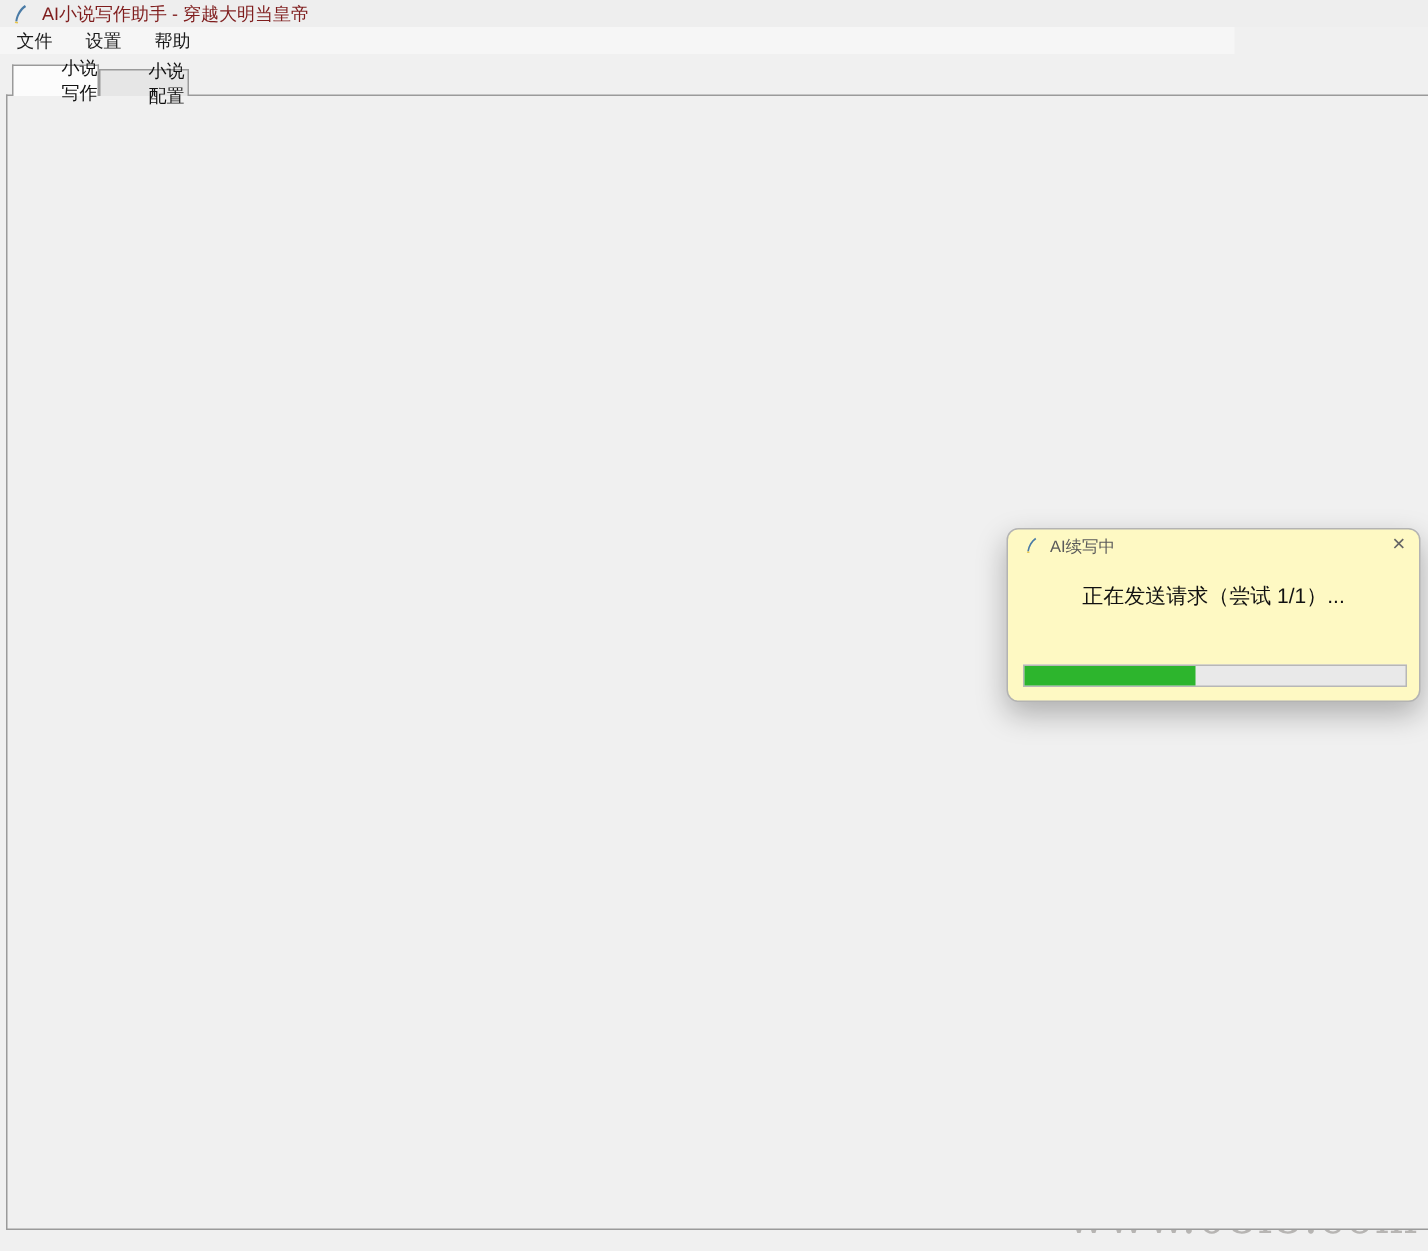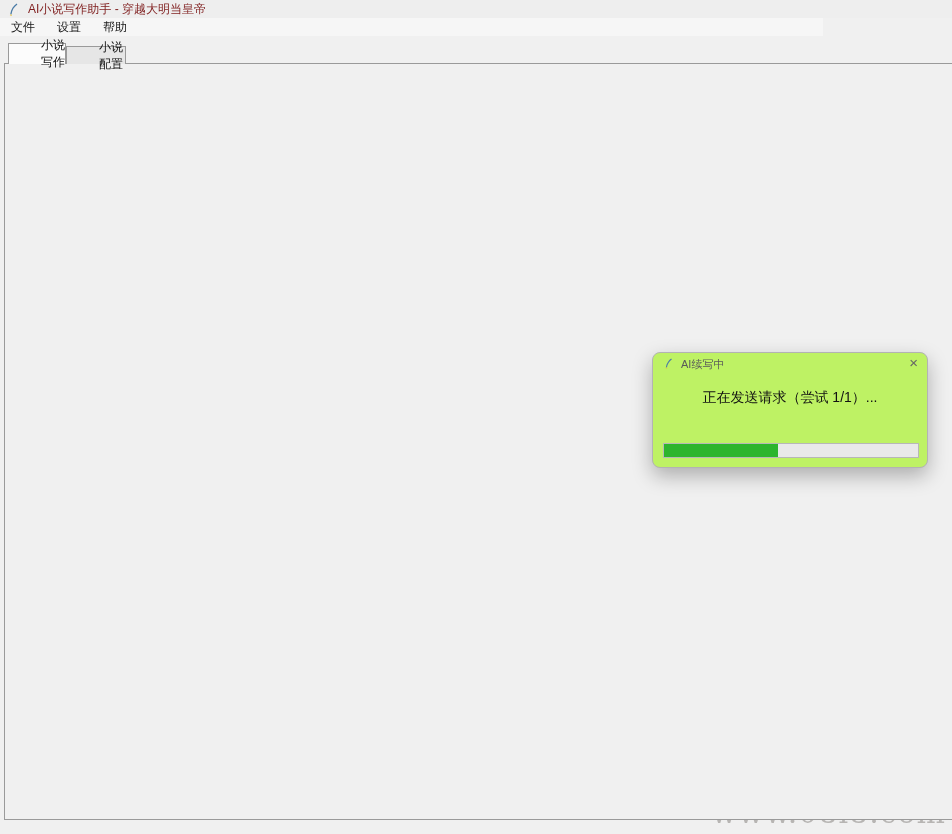--- a/index.html
+++ b/index.html
@@ -53,21 +53,21 @@
 
   
   .btn-edit{left:12px;top:783px;height:26px;padding:0 9px;}
   .btn-ai{left:98px;top:783px;height:26px;padding:0 9px;}
   .btn-del{left:194px;top:783px;height:26px;padding:0 10px;}
   .btn-del .lbl{margin-left:10px;}
   .scr-up{left:277px;top:781px;font-size:9px;color:#8f8f8f;}
   .scr-dn{left:277px;top:805px;font-size:9px;color:#8f8f8f;}
 
   
-  .dialog{left:652px;top:352px;width:274px;height:114px;background:#bef264;border:1px solid #b3b3b3;border-radius:8px;
+  .dialog{left:671px;top:352px;width:274px;height:114px;background:#fef9c3;border:1px solid #b3b3b3;border-radius:8px;
           box-shadow:0 8px 20px rgba(0,0,0,0.28);z-index:10;}
   .dlg-title{position:absolute;left:11px;top:4px;display:flex;align-items:center;gap:7px;}
   .dlg-title span{font-size:11px;color:#5a5a5a;}
   .dlg-close{position:absolute;right:9px;top:1px;font-size:15px;color:#666;cursor:default;}
   .dlg-msg{position:absolute;left:0;top:36px;width:100%;text-align:center;font-size:14px;color:#111;}
   .pbar{position:absolute;left:10px;top:90px;width:256px;height:15px;background:#e9e9e9;border:1px solid #b7b7b7;box-sizing:border-box;}
   .pfill{height:100%;background:#2db52d;}
 
   .watermark{right:6px;top:795px;font-family:"DejaVu Serif","Liberation Serif",serif;font-size:30px;color:#b7b5b3;letter-spacing:1px;}
 </style>

